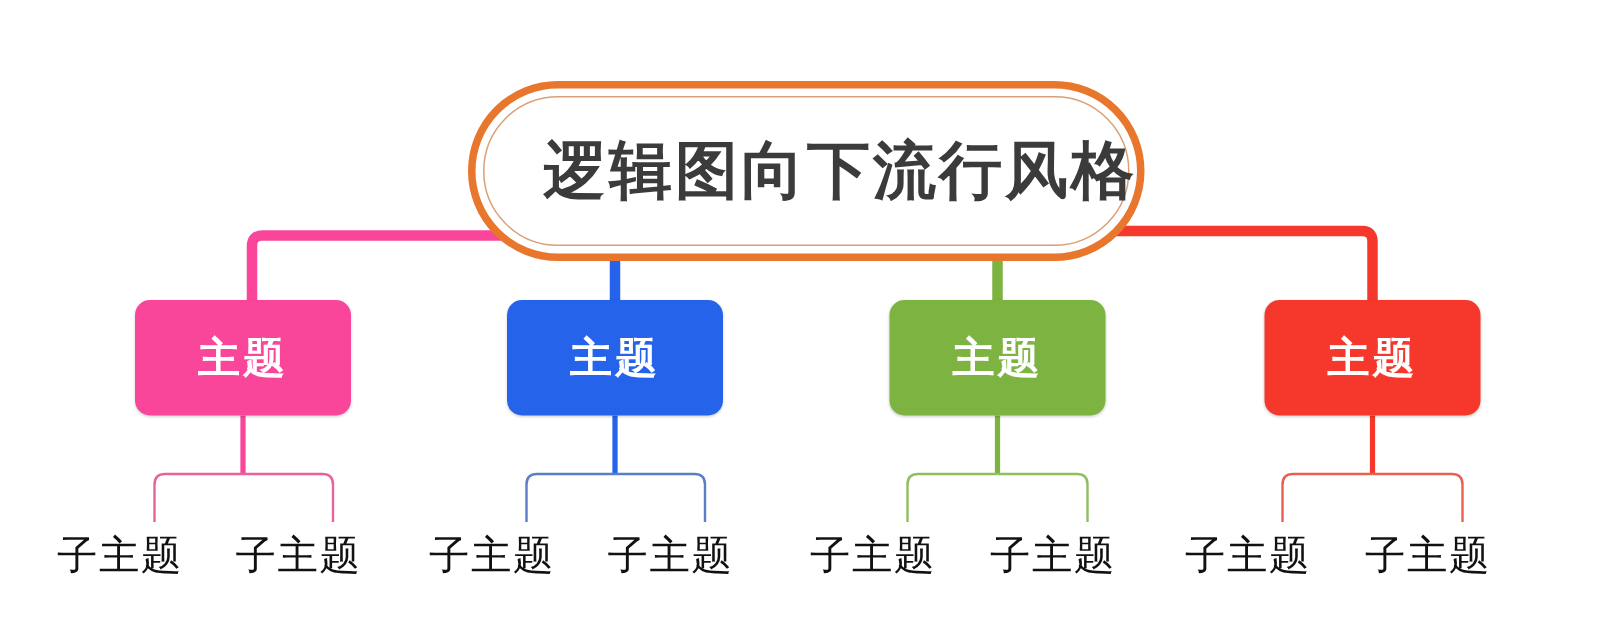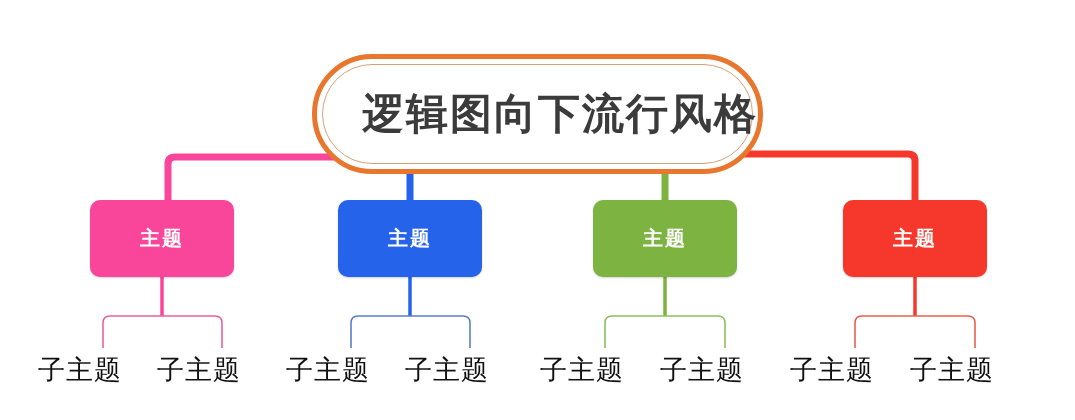--- a/index.html
+++ b/index.html
@@ -65,21 +65,21 @@
     top: 200px;
     width: 144px;
     height: 77px;
     border-radius: 10px;
     display: flex;
     align-items: center;
     justify-content: center;
     box-shadow: 0 1px 2px rgba(0,0,0,0.18);
   }
   .topic-label {
-    font-size: 20px;
+    font-size: 28px;
     font-weight: 700;
     color: #ffffff;
     letter-spacing: 2px;
     font-family: "DejaVu Sans", "Liberation Sans", sans-serif;
     white-space: nowrap;
   }
   
   .subtopic-label {
     position: absolute;
     top: 352px;

